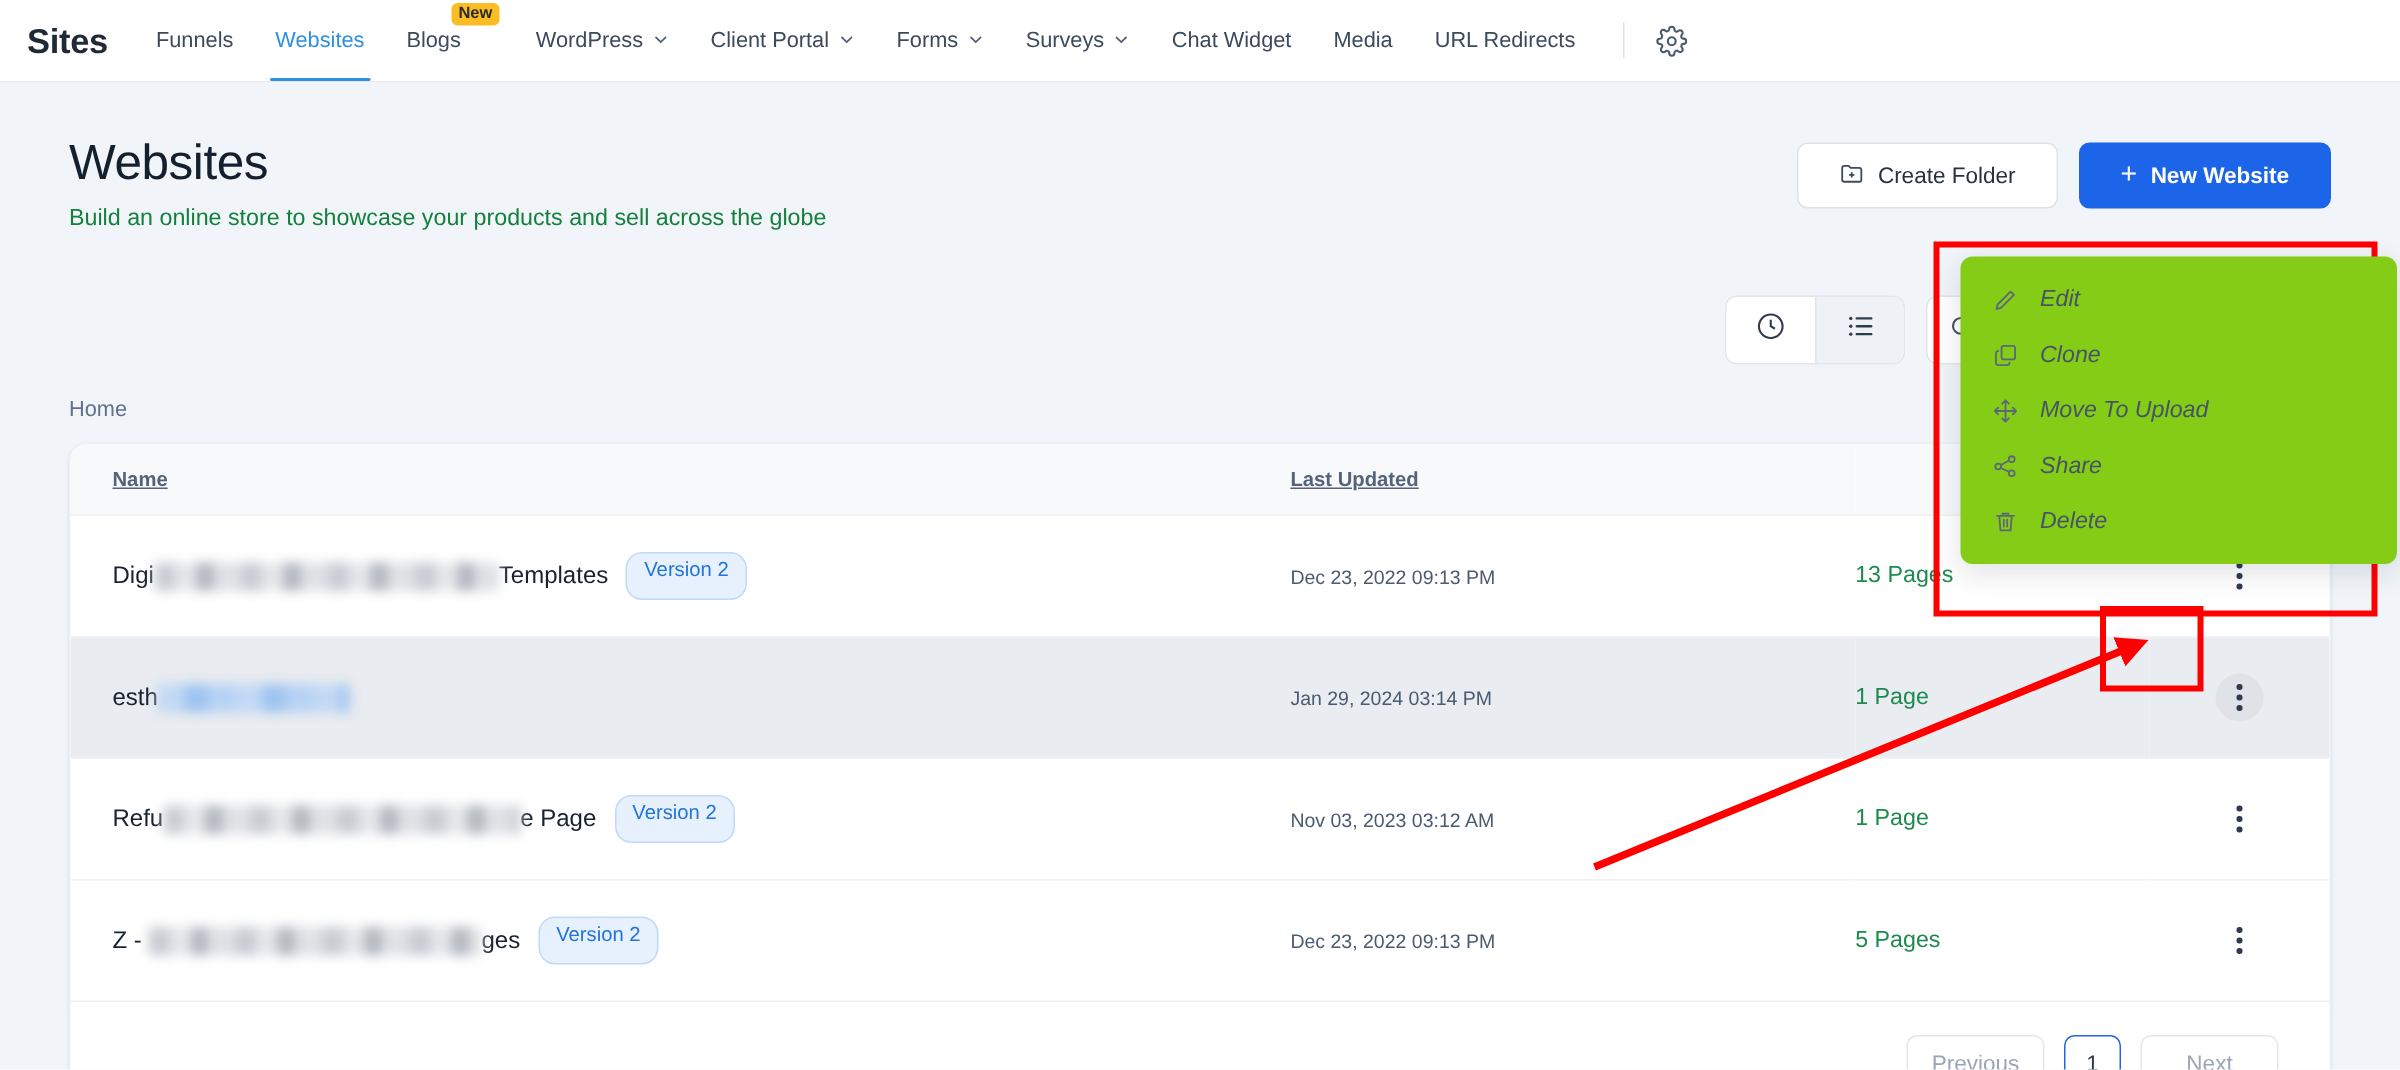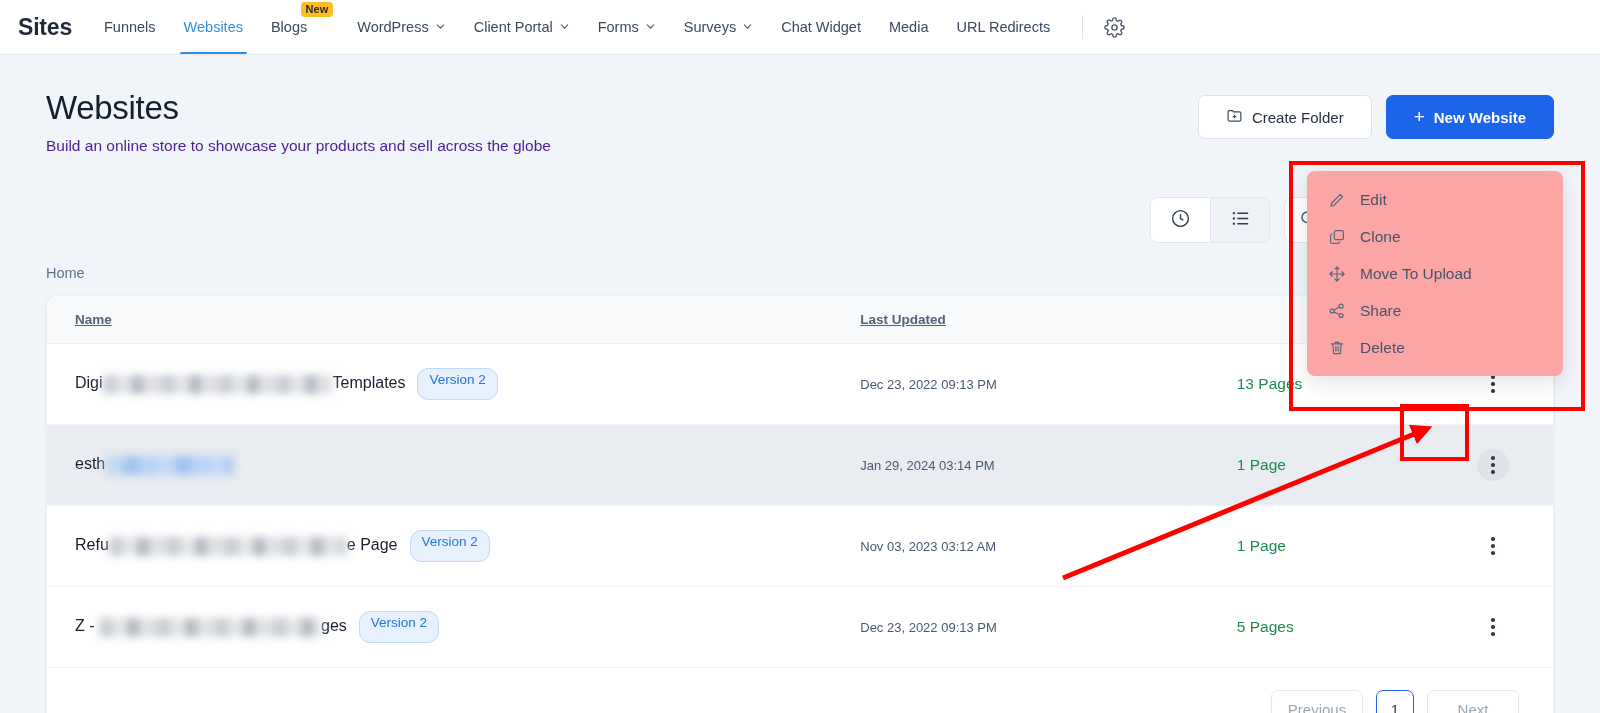--- a/index.html
+++ b/index.html
@@ -89,21 +89,21 @@
   }
   .page-title {
     font-size: 33px;
     font-weight: 400;
     color: #14202e;
     letter-spacing: -0.3px;
   }
   .page-sub {
     margin-top: 10px;
     font-size: 15.5px;
-    color: #4c1d95;
+    color: #15803d;
   }
   .head-actions { display: flex; gap: 14px; margin-top: 6px; }
   .btn {
     display: inline-flex;
     align-items: center;
     gap: 9px;
     height: 44px;
     padding: 0 27px;
     border-radius: 7px;
     font-size: 15px;
@@ -292,25 +292,26 @@
     top: 161px;
     width: 296px;
     height: 250px;
     border: 4px solid #ff0000;
     z-index: 40;
   }
   .ctx-menu {
     position: absolute;
     left: 14px;
     top: 6px;
-    width: 256px;
-    background: #fca5a5;
+    width: 291px;
+    background: #84cc16;
     border-radius: 8px;
     box-shadow: 0 6px 20px rgba(20,30,50,.13);
     padding: 10px 0;
+    font-style: italic;
   }
   .ctx-item {
     display: flex;
     align-items: center;
     gap: 14px;
     padding: 9px 0 9px 20px;
     font-size: 15.5px;
     color: #475467;
     cursor: pointer;
     white-space: nowrap;

